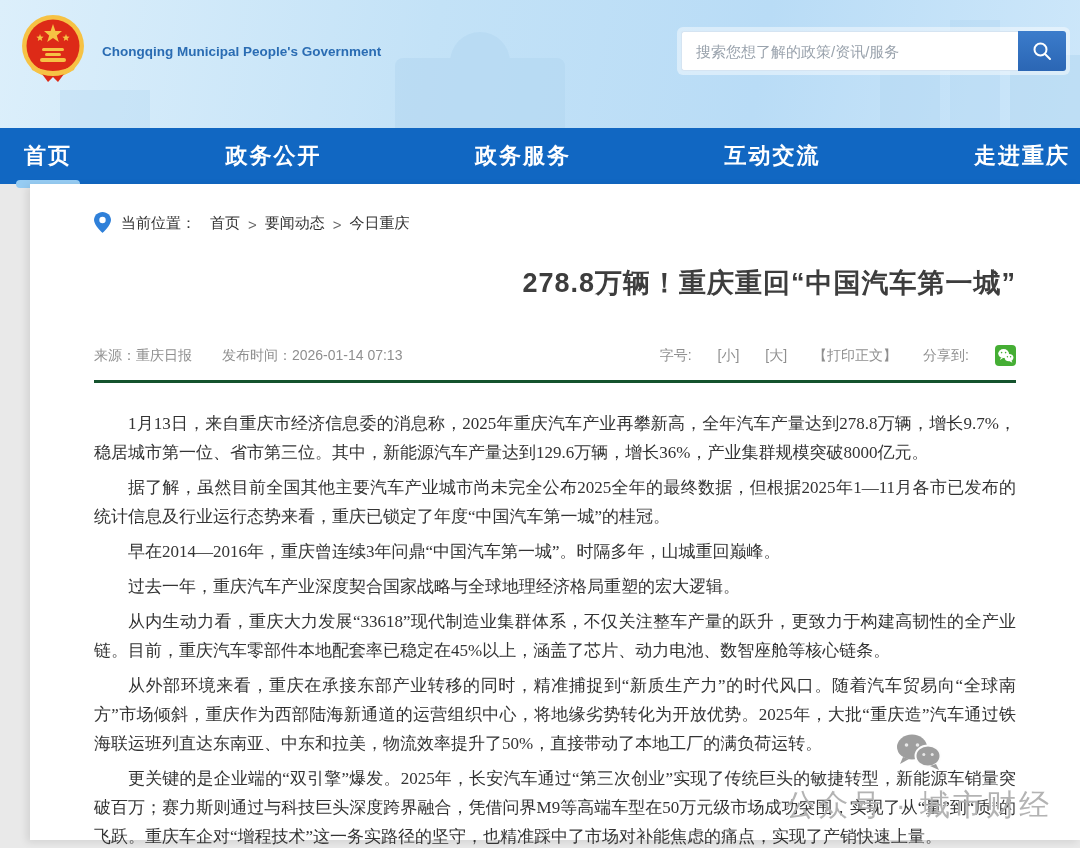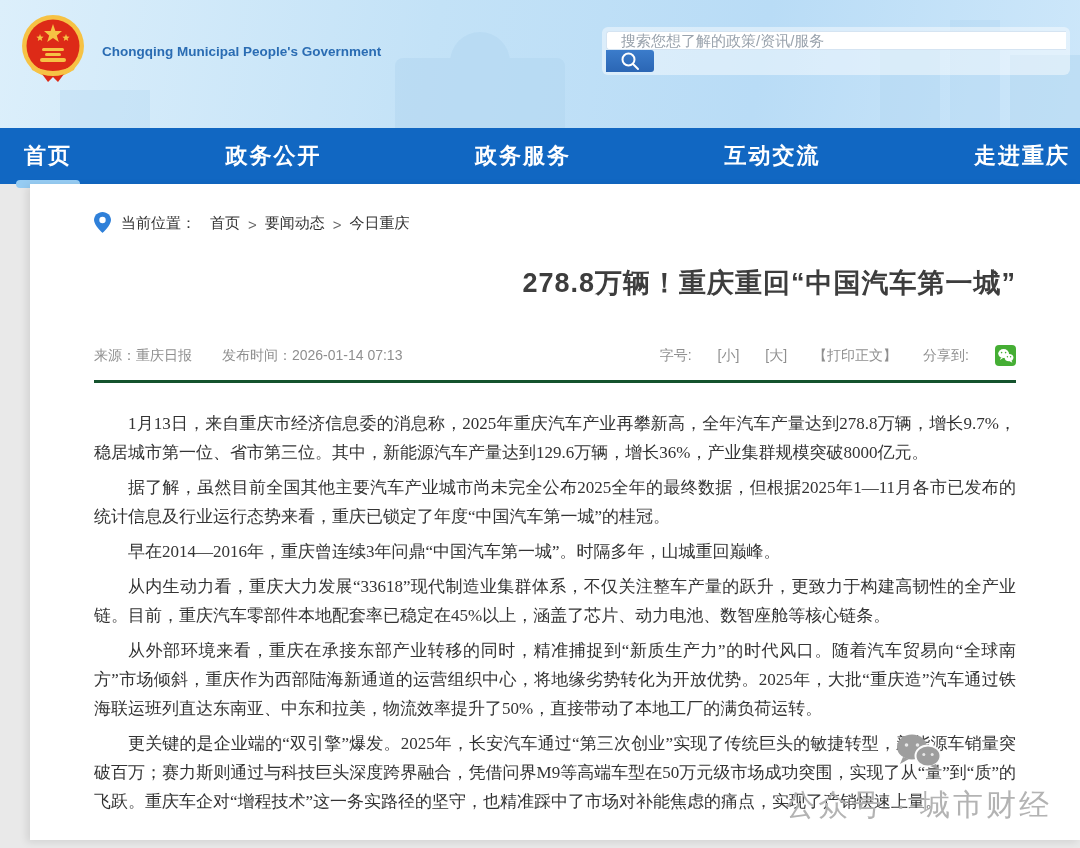--- a/index.html
+++ b/index.html
@@ -21,22 +21,22 @@
   .bldg.b1:before{ content:""; position:absolute; left:55px; top:-26px; width:60px; height:30px; background:#b3d7f1; border-radius:30px 30px 0 0;}
   .bldg.b2{ left:880px; top:40px; width:60px; height:88px; opacity:.5;}
   .bldg.b3{ left:950px; top:20px; width:50px; height:108px; opacity:.45;}
   .bldg.b4{ left:1010px; top:55px; width:70px; height:73px; opacity:.55;}
   .bldg.b5{ left:60px; top:90px; width:90px; height:38px; opacity:.35;}
   .logo-wrap{ position:absolute; left:20px; top:12px; display:flex; align-items:center; }
   .emblem{ width:66px; height:74px; margin-right:16px; }
   .site-title{ font-size:37px; font-weight:bold; color:#1c64ae; letter-spacing:3px; line-height:44px;}
   .site-subtitle{ font-size:13.5px; font-weight:bold; color:#2a6cb3; margin-top:4px;}
   .search-wrap{
-    position:absolute; right:10px; top:27px; width:468px; height:48px;
-    background:rgba(255,255,255,.45); border-radius:6px; padding:4px; display:flex;flex-direction:column;
+    position:absolute; right:10px; top:27px; width:393px; height:48px;
+    background:rgba(255,255,255,.45); border-radius:6px; padding:4px; display:flex;
   }
   .search-input{
     flex:1; height:40px; border:1px solid #d5e4f2; border-right:none; outline:none;
     padding:0 14px; font-size:15px; color:#333; border-radius:3px 0 0 3px;
     font-family:"Liberation Sans", sans-serif;
   }
   .search-input::placeholder{ color:#9aa3ad; }
   .search-btn{
     width:48px; height:40px; border:none; cursor:pointer;
     background:linear-gradient(180deg,#3b7ccb,#2b66b4); border-radius:0 3px 3px 0;
@@ -180,20 +180,21 @@
         <circle cx="15.6" cy="11.8" r="0.7" fill="#45ae34"></circle>
         <path d="M16.4 15.6 L17.4 17.8 L14.6 16.3" fill="#fff"></path>
       </svg>
     </div>
   </div>
 
   <div class="article-body">
     <p>1月13日，来自重庆市经济信息委的消息称，2025年重庆汽车产业再攀新高，全年汽车产量达到278.8万辆，增长9.7%，稳居城市第一位、省市第三位。其中，新能源汽车产量达到129.6万辆，增长36%，产业集群规模突破8000亿元。</p>
     <p>据了解，虽然目前全国其他主要汽车产业城市尚未完全公布2025全年的最终数据，但根据2025年1—11月各市已发布的统计信息及行业运行态势来看，重庆已锁定了年度“中国汽车第一城”的桂冠。</p>
     <p>早在2014—2016年，重庆曾连续3年问鼎“中国汽车第一城”。时隔多年，山城重回巅峰。</p>
+    <p>过去一年，重庆汽车产业深度契合国家战略与全球地理经济格局重塑的宏大逻辑。</p>
     <p>从内生动力看，重庆大力发展“33618”现代制造业集群体系，不仅关注整车产量的跃升，更致力于构建高韧性的全产业链。目前，重庆汽车零部件本地配套率已稳定在45%以上，涵盖了芯片、动力电池、数智座舱等核心链条。</p>
     <p>从外部环境来看，重庆在承接东部产业转移的同时，精准捕捉到“新质生产力”的时代风口。随着汽车贸易向“全球南方”市场倾斜，重庆作为西部陆海新通道的运营组织中心，将地缘劣势转化为开放优势。2025年，大批“重庆造”汽车通过铁海联运班列直达东南亚、中东和拉美，物流效率提升了50%，直接带动了本地工厂的满负荷运转。</p>
     <p>更关键的是企业端的“双引擎”爆发。2025年，长安汽车通过“第三次创业”实现了传统巨头的敏捷转型，新能源车销量突破百万；赛力斯则通过与科技巨头深度跨界融合，凭借问界M9等高端车型在50万元级市场成功突围，实现了从“量”到“质”的飞跃。重庆车企对“增程技术”这一务实路径的坚守，也精准踩中了市场对补能焦虑的痛点，实现了产销快速上量。</p>
   </div>
 
   <div class="watermark">
     <svg viewBox="0 0 48 38">
       <ellipse cx="17" cy="14" rx="15" ry="12.5" fill="#9e9e9e"></ellipse>
       <path d="M8 24 L5 31 L14 26 Z" fill="#9e9e9e"></path>
       <circle cx="11.5" cy="12" r="1.8" fill="#e9e9e9"></circle>

